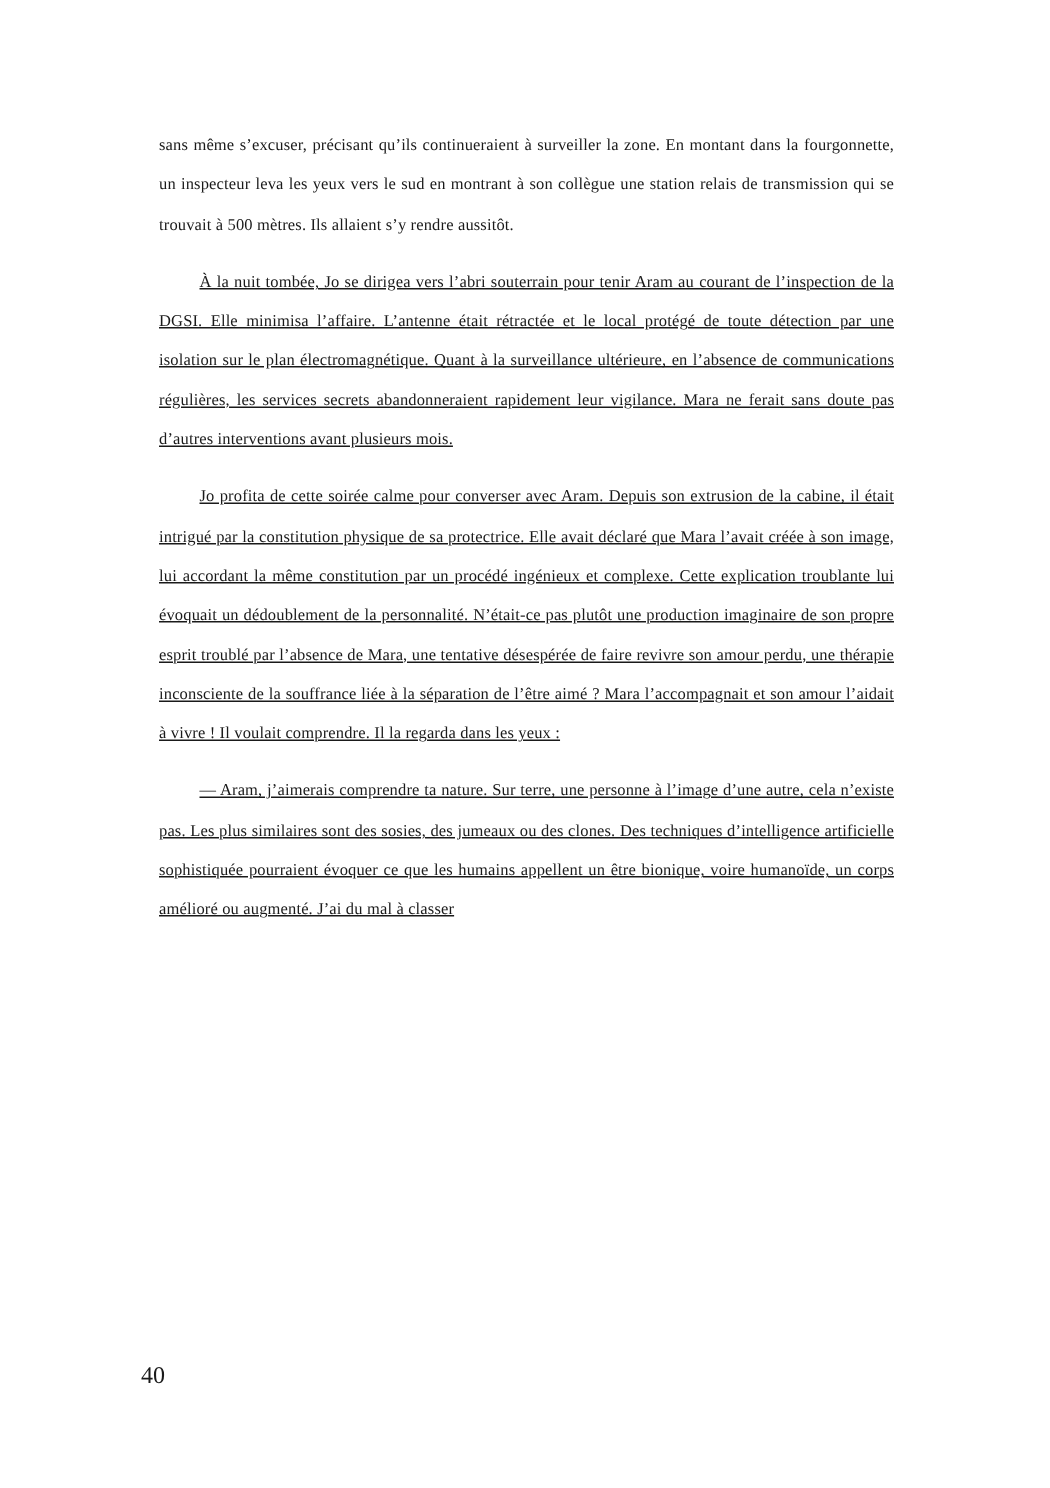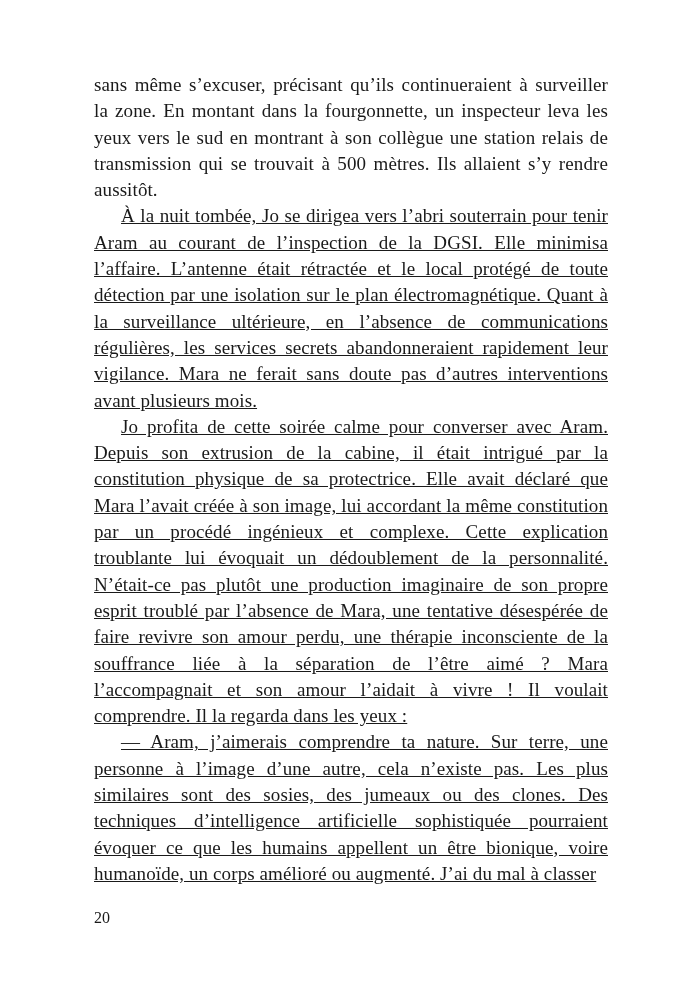--- a/index.html
+++ b/index.html
@@ -20,22 +20,22 @@
     inset: 0;
     background: #ffffff;
   }
   .text-block {
     position: absolute;
     left: 94px;
     top: 72px;
     width: 514px;
   }
   .text-block p {
-    margin: 0;
-    font-size: 19px;
+    margin: 12px;
+    font-size: 11px;
     line-height: 26.3px;
     text-align: justify;
     text-justify: inter-word;
     letter-spacing: 0.1px;
   }
   .text-block p.indent {
     text-indent: 27px;
     text-decoration: underline;
   }
   .page-number {
@@ -52,15 +52,15 @@
 
 <div class="book-page">
 
   <div class="text-block">
     <p class="no-indent">sans même s’excuser, précisant qu’ils continueraient à surveiller la zone. En montant dans la fourgonnette, un inspecteur leva les yeux vers le sud en montrant à son collègue une station relais de transmission qui se trouvait à 500 mètres. Ils allaient s’y rendre aussitôt.</p>
     <p class="indent">À la nuit tombée, Jo se dirigea vers l’abri souterrain pour tenir Aram au courant de l’inspection de la DGSI. Elle minimisa l’affaire. L’antenne était rétractée et le local protégé de toute détection par une isolation sur le plan électromagnétique. Quant à la surveillance ultérieure, en l’absence de communications régulières, les services secrets abandonneraient rapidement leur vigilance. Mara ne ferait sans doute pas d’autres interventions avant plusieurs mois.</p>
     <p class="indent">Jo profita de cette soirée calme pour converser avec Aram. Depuis son extrusion de la cabine, il était intrigué par la constitution physique de sa protectrice. Elle avait déclaré que Mara l’avait créée à son image, lui accordant la même constitution par un procédé ingénieux et complexe. Cette explication troublante lui évoquait un dédoublement de la personnalité. N’était-ce pas plutôt une production imaginaire de son propre esprit troublé par l’absence de Mara, une tentative désespérée de faire revivre son amour perdu, une thérapie inconsciente de la souffrance liée à la séparation de l’être aimé&nbsp;? Mara l’accompagnait et son amour l’aidait à vivre&nbsp;! Il voulait comprendre. Il la regarda dans les yeux&nbsp;:</p>
     <p class="indent">— Aram, j’aimerais comprendre ta nature. Sur terre, une personne à l’image d’une autre, cela n’existe pas. Les plus similaires sont des sosies, des jumeaux ou des clones. Des techniques d’intelligence artificielle sophistiquée pourraient évoquer ce que les humains appellent un être bionique, voire humanoïde, un corps amélioré ou augmenté. J’ai du mal à classer</p>
   </div>
 
-  <div class="page-number">20</div>
+  <div class="page-number">40</div>
 
 </div>
 
 </body></html>

